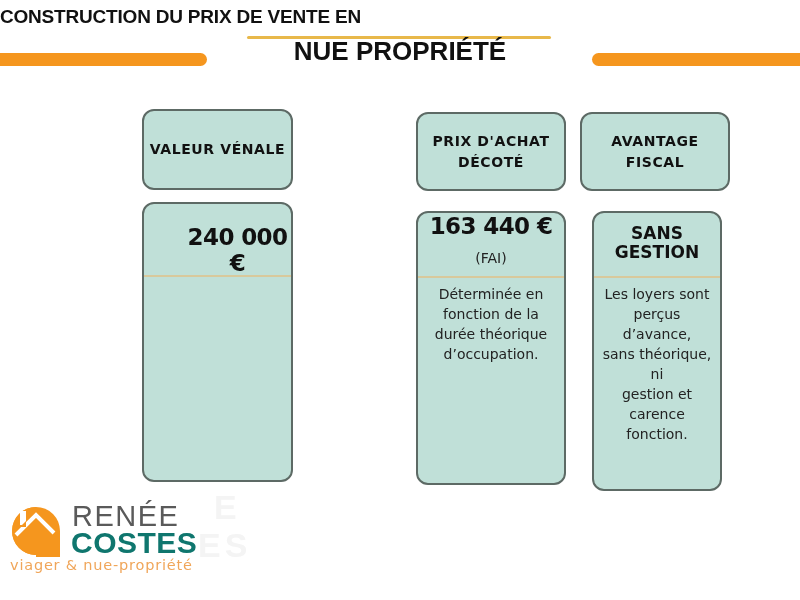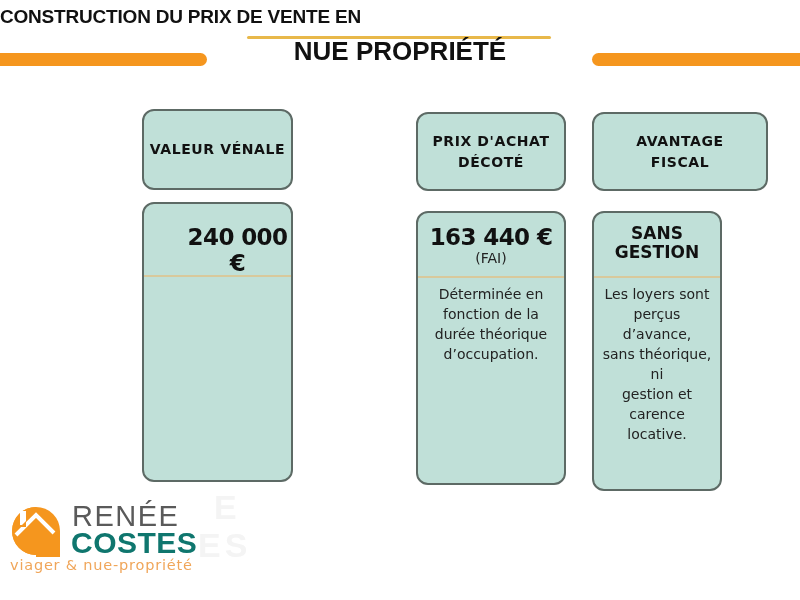--- a/index.html
+++ b/index.html
@@ -90,47 +90,47 @@
 <div class="box box-body" style="left:142px; top:202px; width:151px; height:280px;">
   <div class="value" style="top:20px; padding-left:40px;">240 000 €</div>
   <div class="divider" style="top:71px;"></div>
 </div>
 
 <div class="box box-header" style="left:416px; top:112px; width:150px; height:79px; flex-direction:column;">
   <span>PRIX D'ACHAT</span>
   <span>DÉCOTÉ</span>
 </div>
 <div class="box box-body" style="left:416px; top:211px; width:150px; height:274px;">
-  <div class="value" style="top:11px;">163 440 €</div>
+  <div class="value" style="top:0;">163 440 €</div>
   <div class="sub" style="top:37px;">(FAI)</div>
   <div class="divider" style="top:63px;"></div>
   <div class="desc" style="top:71px;">
     <div>Déterminée en</div>
     <div>fonction de la</div>
     <div>durée théorique</div>
     <div>d’occupation.</div>
   </div>
 </div>
 
-<div class="box box-header" style="left:592px; top:112px; width:176px; height:79px; flex-direction:column;">
+<div class="box box-header" style="left:580px; top:112px; width:150px; height:79px; flex-direction:column;">
   <span>AVANTAGE</span>
   <span>FISCAL</span>
 </div>
 <div class="box box-body" style="left:592px; top:211px; width:130px; height:280px;">
   <div class="value two-line" style="top:11px;">
     <div>SANS</div>
     <div>GESTION</div>
   </div>
   <div class="divider" style="top:63px;"></div>
   <div class="desc" style="top:71px;">
     <div>Les loyers sont</div>
     <div>perçus d’avance,</div>
     <div>sans théorique, ni</div>
     <div>gestion et</div>
-    <div>carence locative.</div>
+    <div>carence fonction.</div>
   </div>
 </div>
 
 <div class="watermark">
   <div style="padding-left:2px;">E</div>
   <div style="margin-left:-14px;">ES</div>
 </div>
 
 <div class="logo">
   <svg class="logo-icon" viewBox="0 0 52 54">

